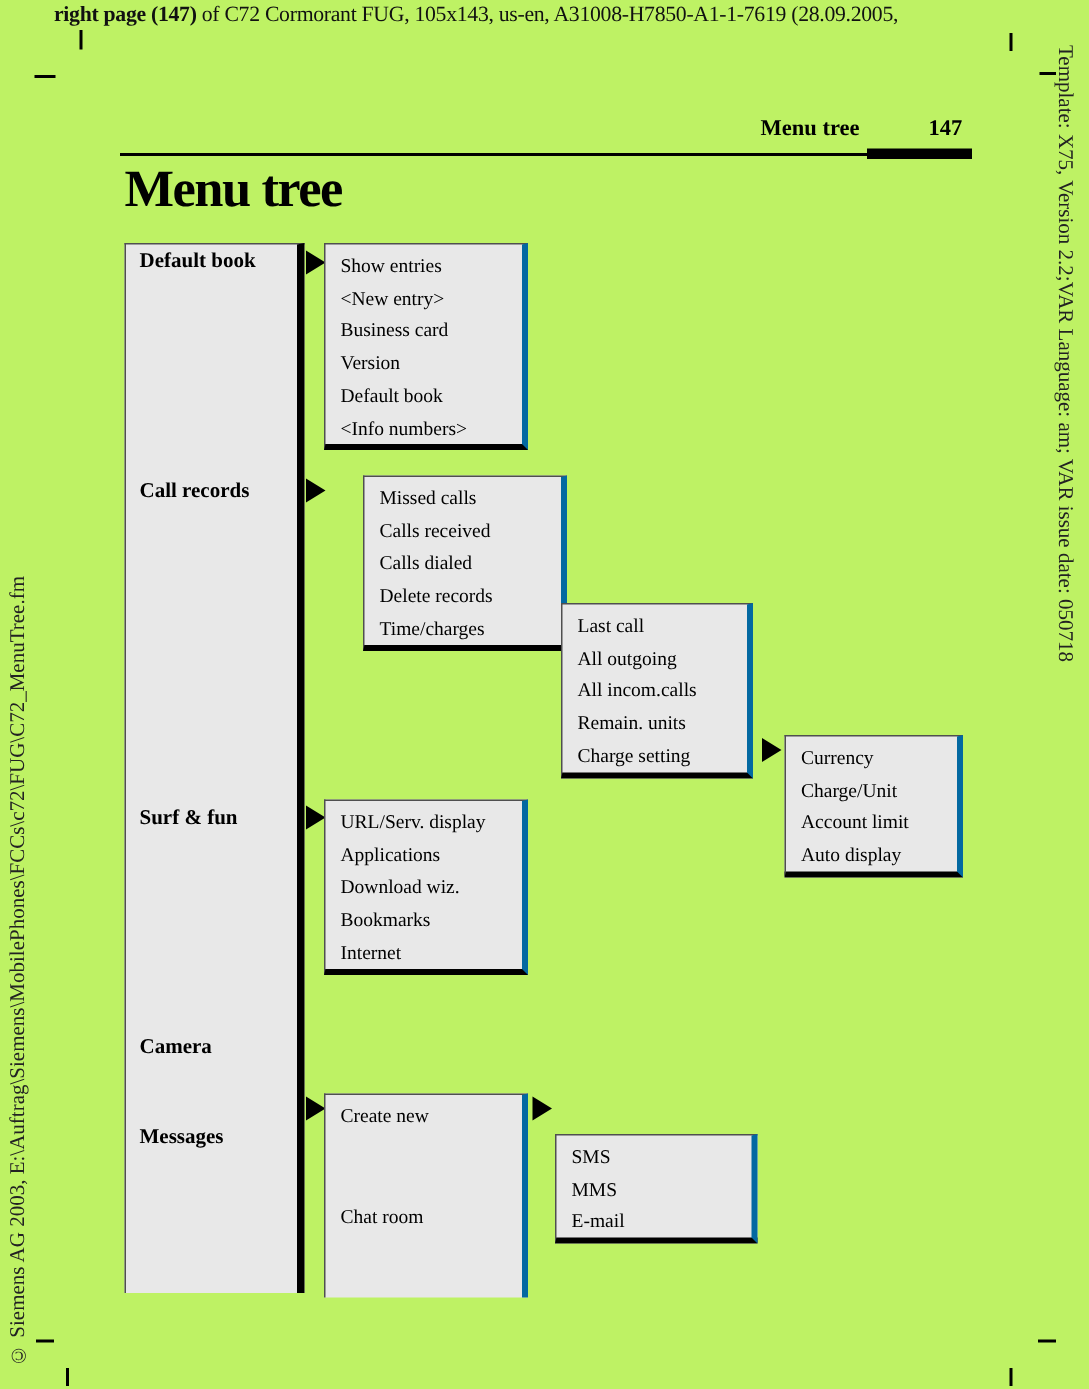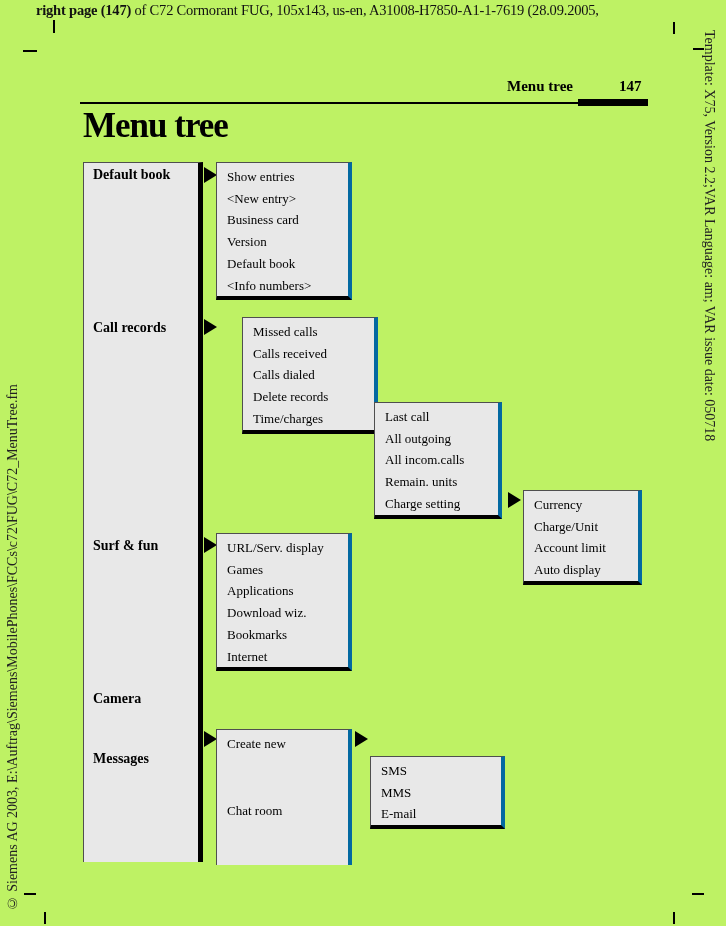--- a/index.html
+++ b/index.html
@@ -130,21 +130,20 @@
       <div class="mi">Charge setting</div>
     </div>
   <div class="mbox" id="box-charge-setting">
       <div class="mi">Currency</div>
       <div class="mi">Charge/Unit</div>
       <div class="mi">Account limit</div>
       <div class="mi">Auto display</div>
     </div>
   <div class="mbox" id="box-surf-fun">
       <div class="mi">URL/Serv. display</div>
-      <div class="mi">Games</div>
       <div class="mi">Applications</div>
       <div class="mi">Download wiz.</div>
       <div class="mi">Bookmarks</div>
       <div class="mi">Internet</div>
     </div>
 
   <div class="mbox cut" id="box-messages">
     <div class="mi">Create new</div>
     <div class="mi" id="chat-item">Chat room</div>
   </div>

